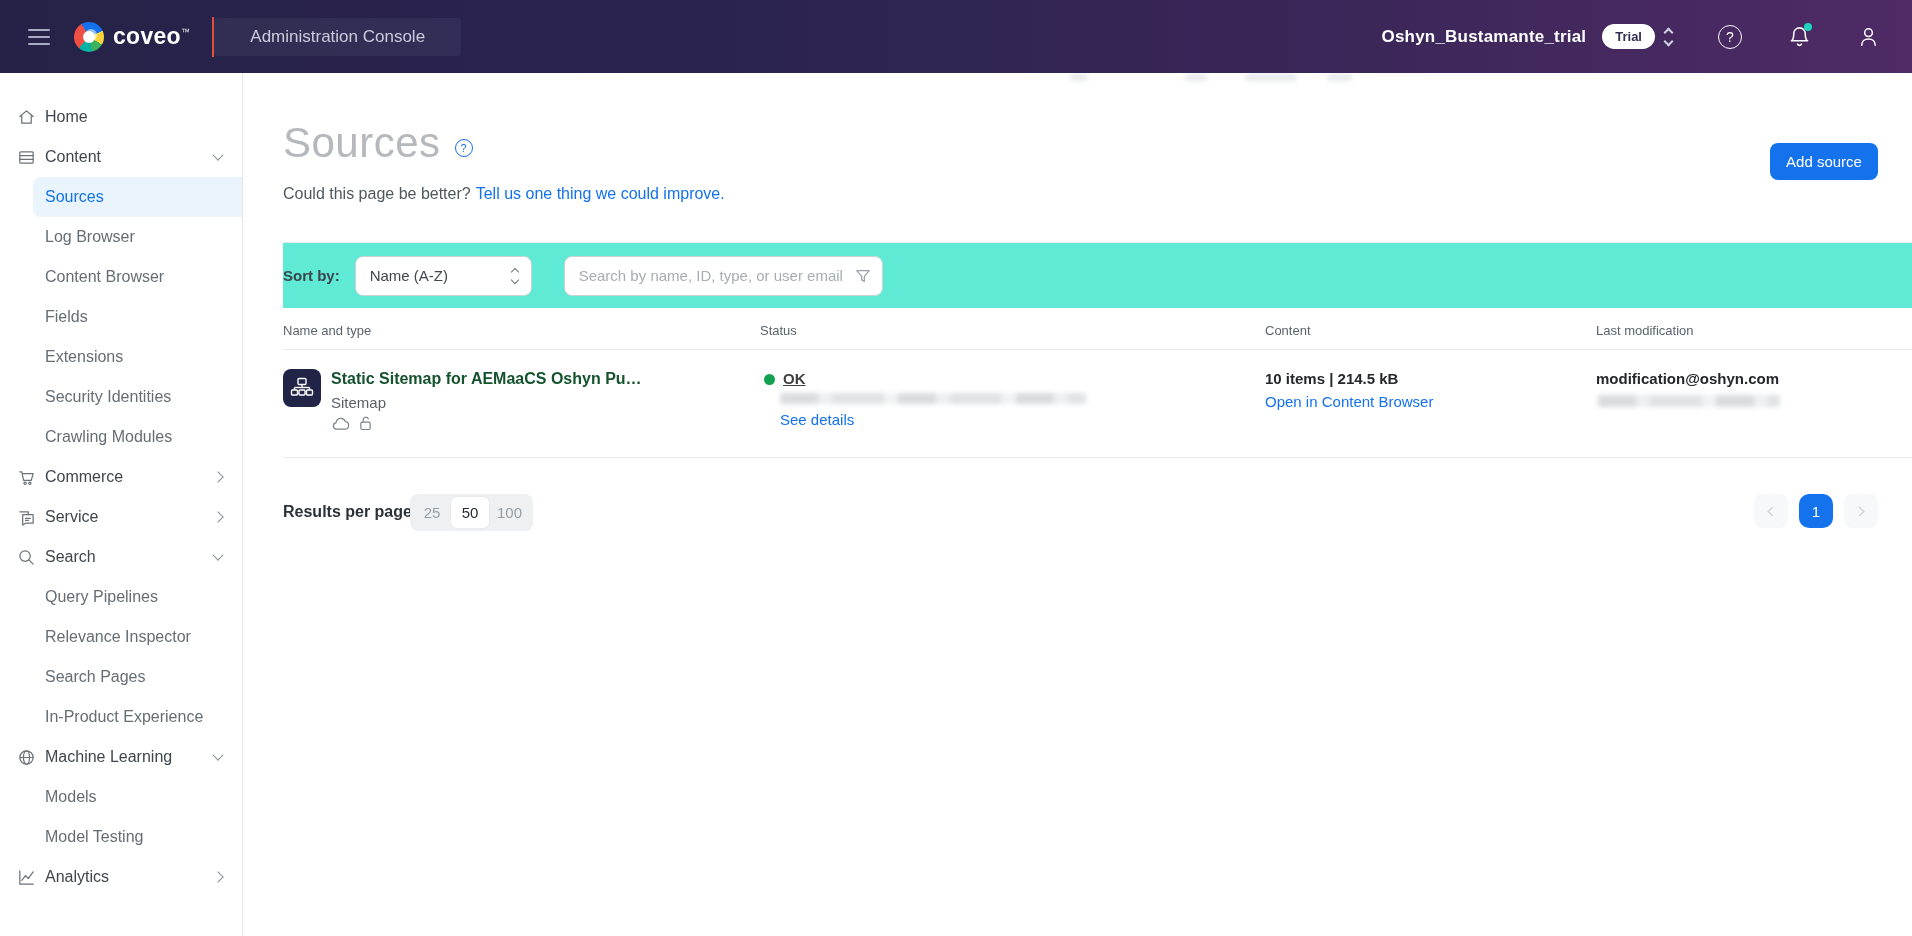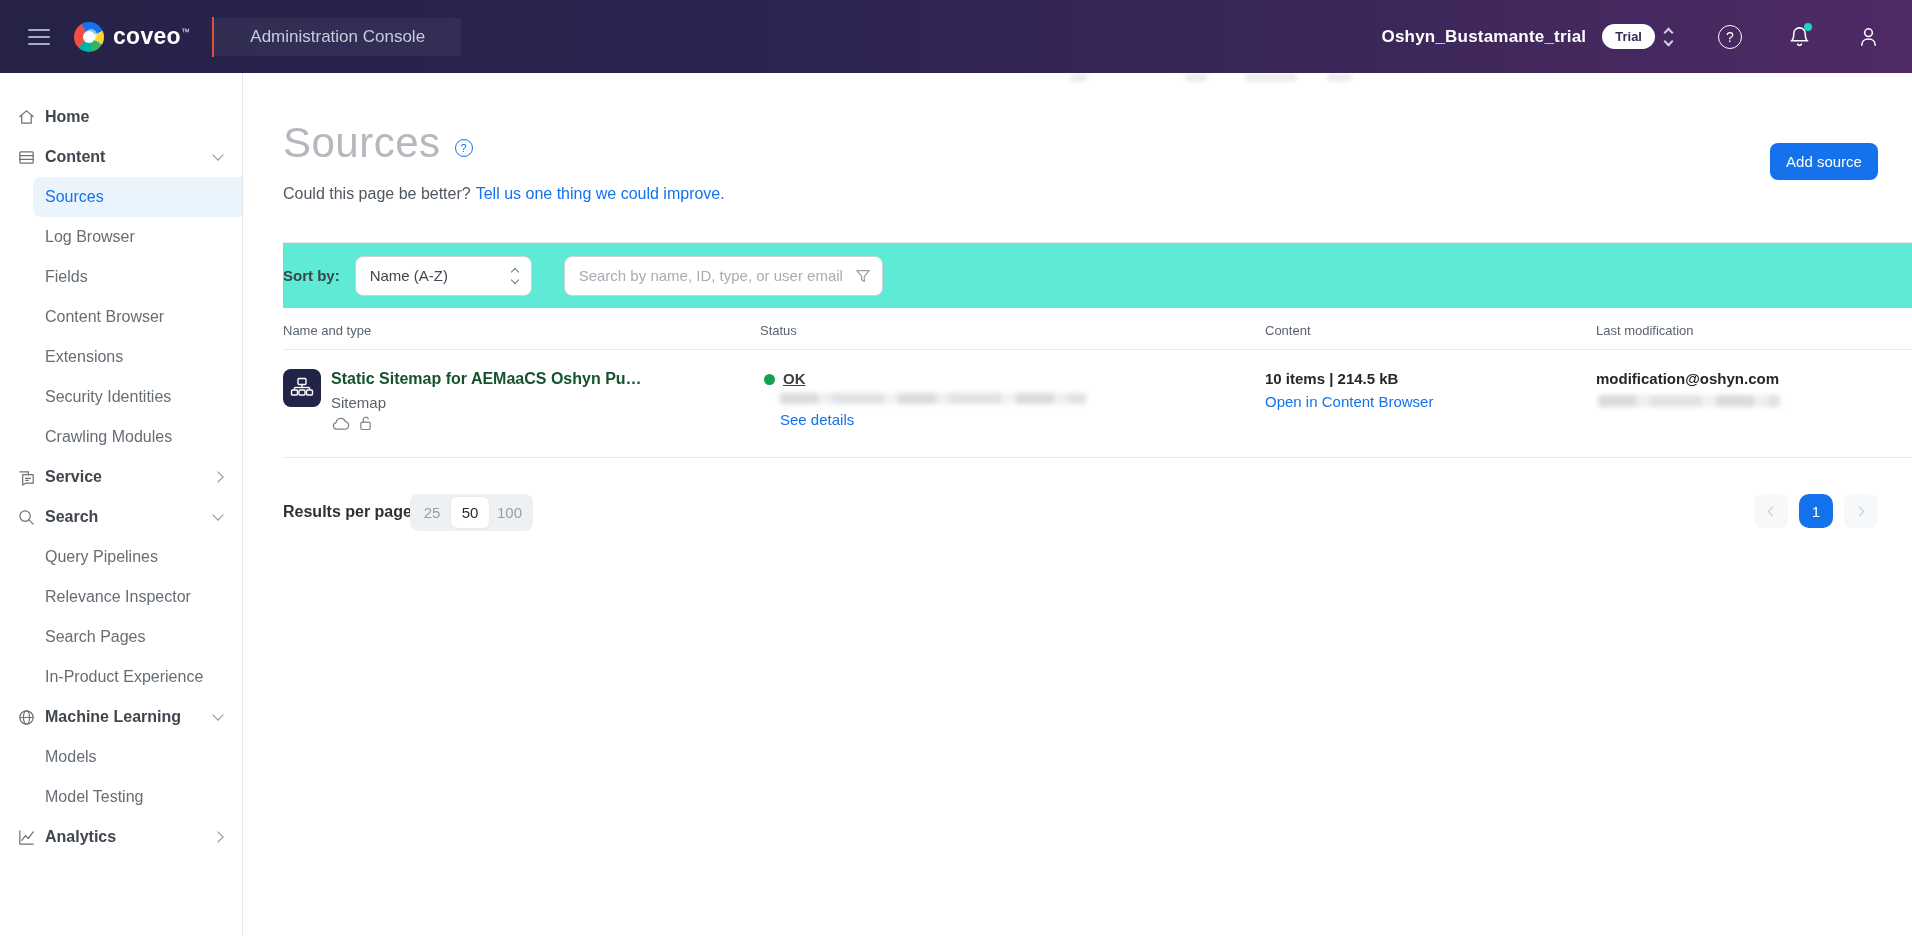--- a/index.html
+++ b/index.html
@@ -42,21 +42,21 @@
   .top-icon { margin-left:46px; cursor:pointer; position:relative; display:flex; align-items:center; justify-content:center; }
   .help-circle { width:24px; height:24px; border:1.6px solid #fff; border-radius:50%;
     display:flex; align-items:center; justify-content:center; font-size:14px; color:#fff; }
   .notif-dot { position:absolute; top:-2px; right:-1px; width:8px; height:8px; border-radius:50%; background:#1fd5c0; }
 
   
   .sidebar { position:absolute; top:73px; left:0; bottom:0; width:243px;
     background:#fff; border-right:1px solid #e2e6e9; padding-top:24px; }
   .nav-item { height:40px; display:flex; align-items:center; position:relative; cursor:pointer; }
   .nav-item .lbl { margin-left:45px; font-size:16px; color:#656d75; white-space:nowrap; }
-  .nav-item.section .lbl { color:#3f464e; font-weight:700; }
+  .nav-item.section .lbl { color:#3f464e; font-weight:400; }
   .nav-icon { position:absolute; left:16px; width:20px; height:20px; display:flex; align-items:center; justify-content:center; color:#6b7279; }
   .nav-icon svg { stroke:currentColor; fill:none; stroke-width:1.3; stroke-linecap:round; stroke-linejoin:round; }
   .chev { position:absolute; right:20px; width:8px; height:8px;
     border-right:1.7px solid #8a9199; border-bottom:1.7px solid #8a9199; }
   .chev.down { transform:rotate(45deg); margin-top:-4px; }
   .chev.right { transform:rotate(-45deg); }
   .nav-item.active { background:#e9f4fd; border-radius:8px 0 0 8px; margin-left:33px; }
   .nav-item.active .lbl { margin-left:12px; color:#1372ec; }
 
   
@@ -189,34 +189,45 @@
     <span class="lbl">Content</span>
     <span class="chev down"></span>
   </div>
   <div class="nav-item active">
     <span class="lbl">Sources</span>
   </div>
   <div class="nav-item">
       <span class="lbl">Log Browser</span>
     </div>
   <div class="nav-item">
+      <span class="lbl">Content Browser</span>
+    </div>
+  <div class="nav-item">
       <span class="lbl">Fields</span>
     </div>
   <div class="nav-item">
-      <span class="lbl">Content Browser</span>
-    </div>
-  <div class="nav-item">
       <span class="lbl">Extensions</span>
     </div>
   <div class="nav-item">
       <span class="lbl">Security Identities</span>
     </div>
   <div class="nav-item">
       <span class="lbl">Crawling Modules</span>
     </div>
+  <div class="nav-item section">
+    <span class="nav-icon">
+        <svg width="19" height="19" viewBox="0 0 20 20">
+          <path d="M3 4h2l2 9h8l2-7H6"></path>
+          <circle cx="8.5" cy="16" r="1.2"></circle>
+          <circle cx="13.5" cy="16" r="1.2"></circle>
+        </svg>
+      </span>
+    <span class="lbl">Commerce</span>
+    <span class="chev right"></span>
+  </div>
   <div class="nav-item section">
     <span class="nav-icon">
         <svg width="19" height="19" viewBox="0 0 20 20">
           <path d="M3 4h9v3"></path>
           <path d="M6 7h11v9h-8l-3 2v-2H6z"></path>
           <line x1="9" y1="11" x2="14" y2="11"></line>
           <line x1="9" y1="13" x2="12" y2="13"></line>
         </svg>
       </span>
     <span class="lbl">Service</span>

